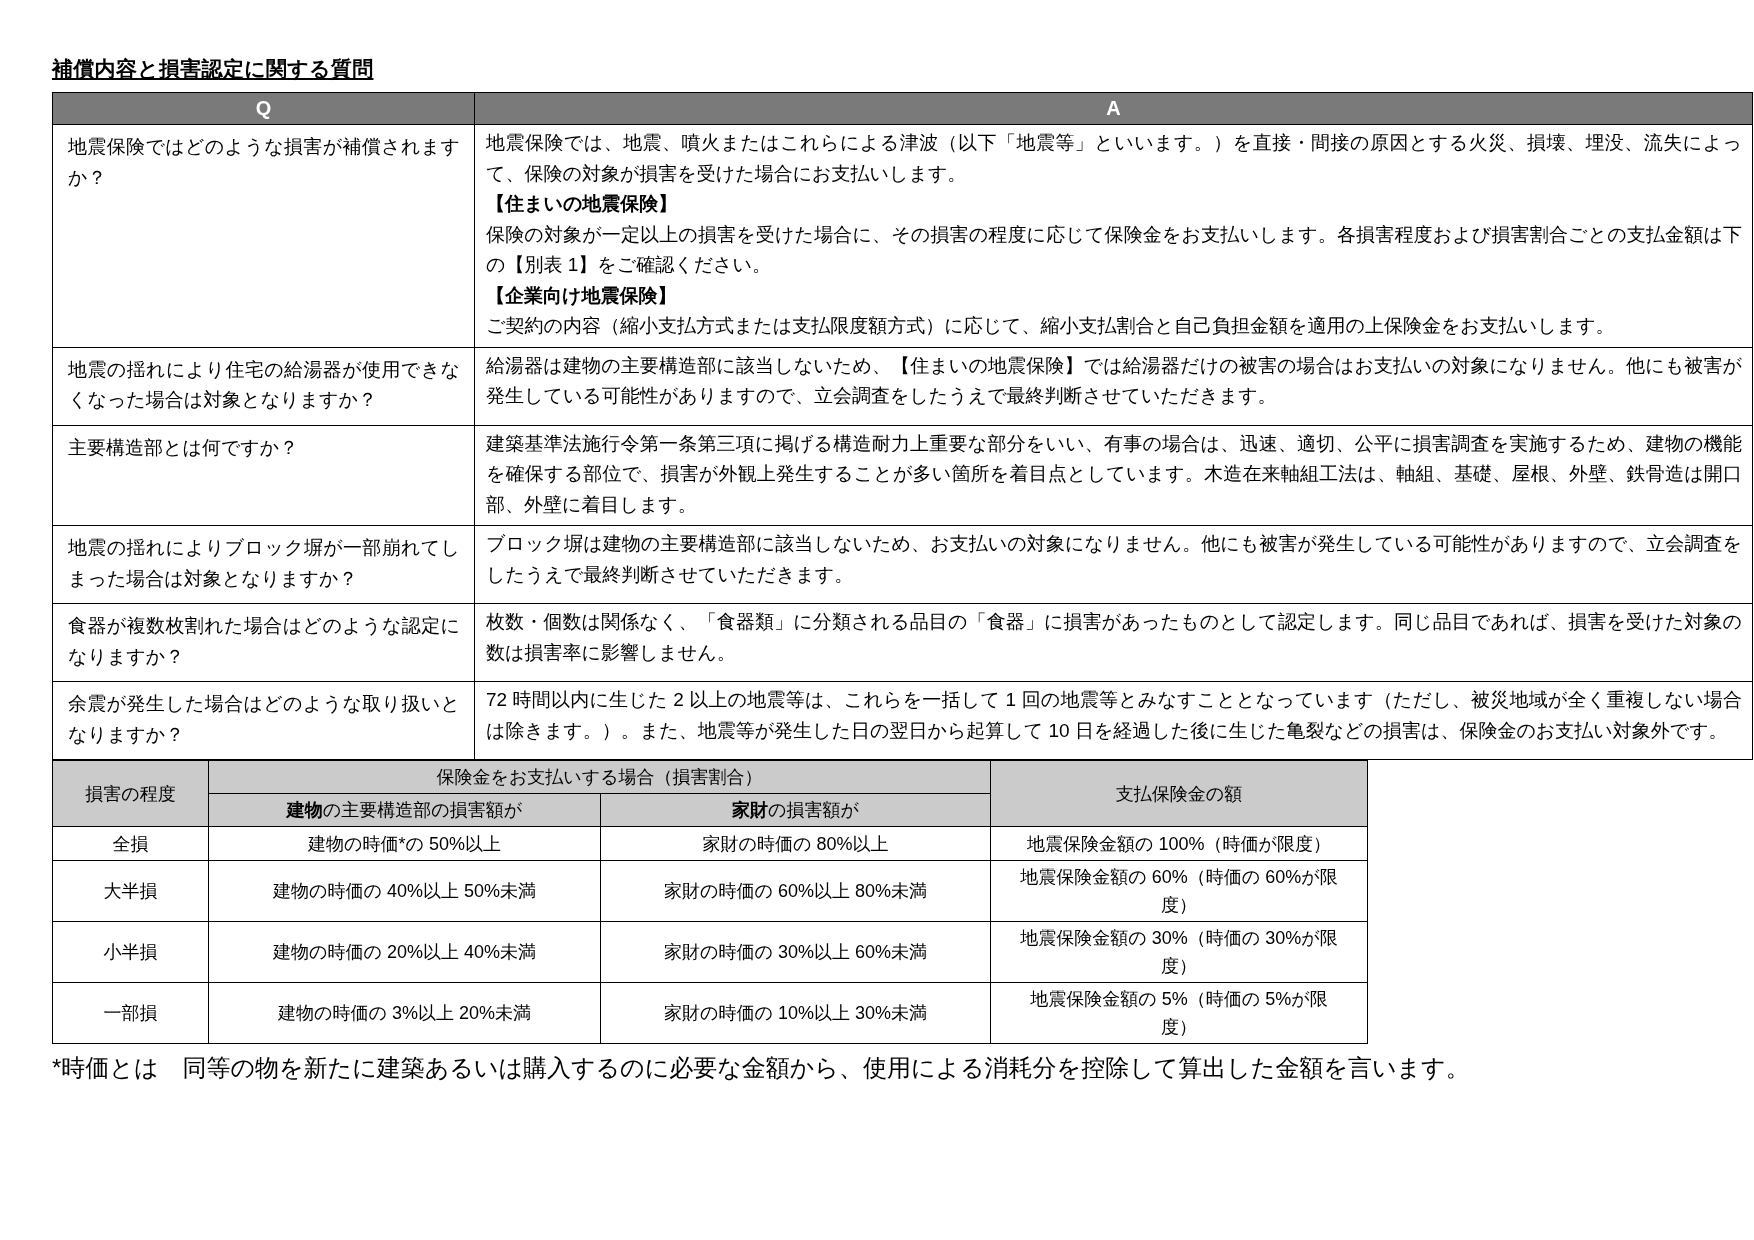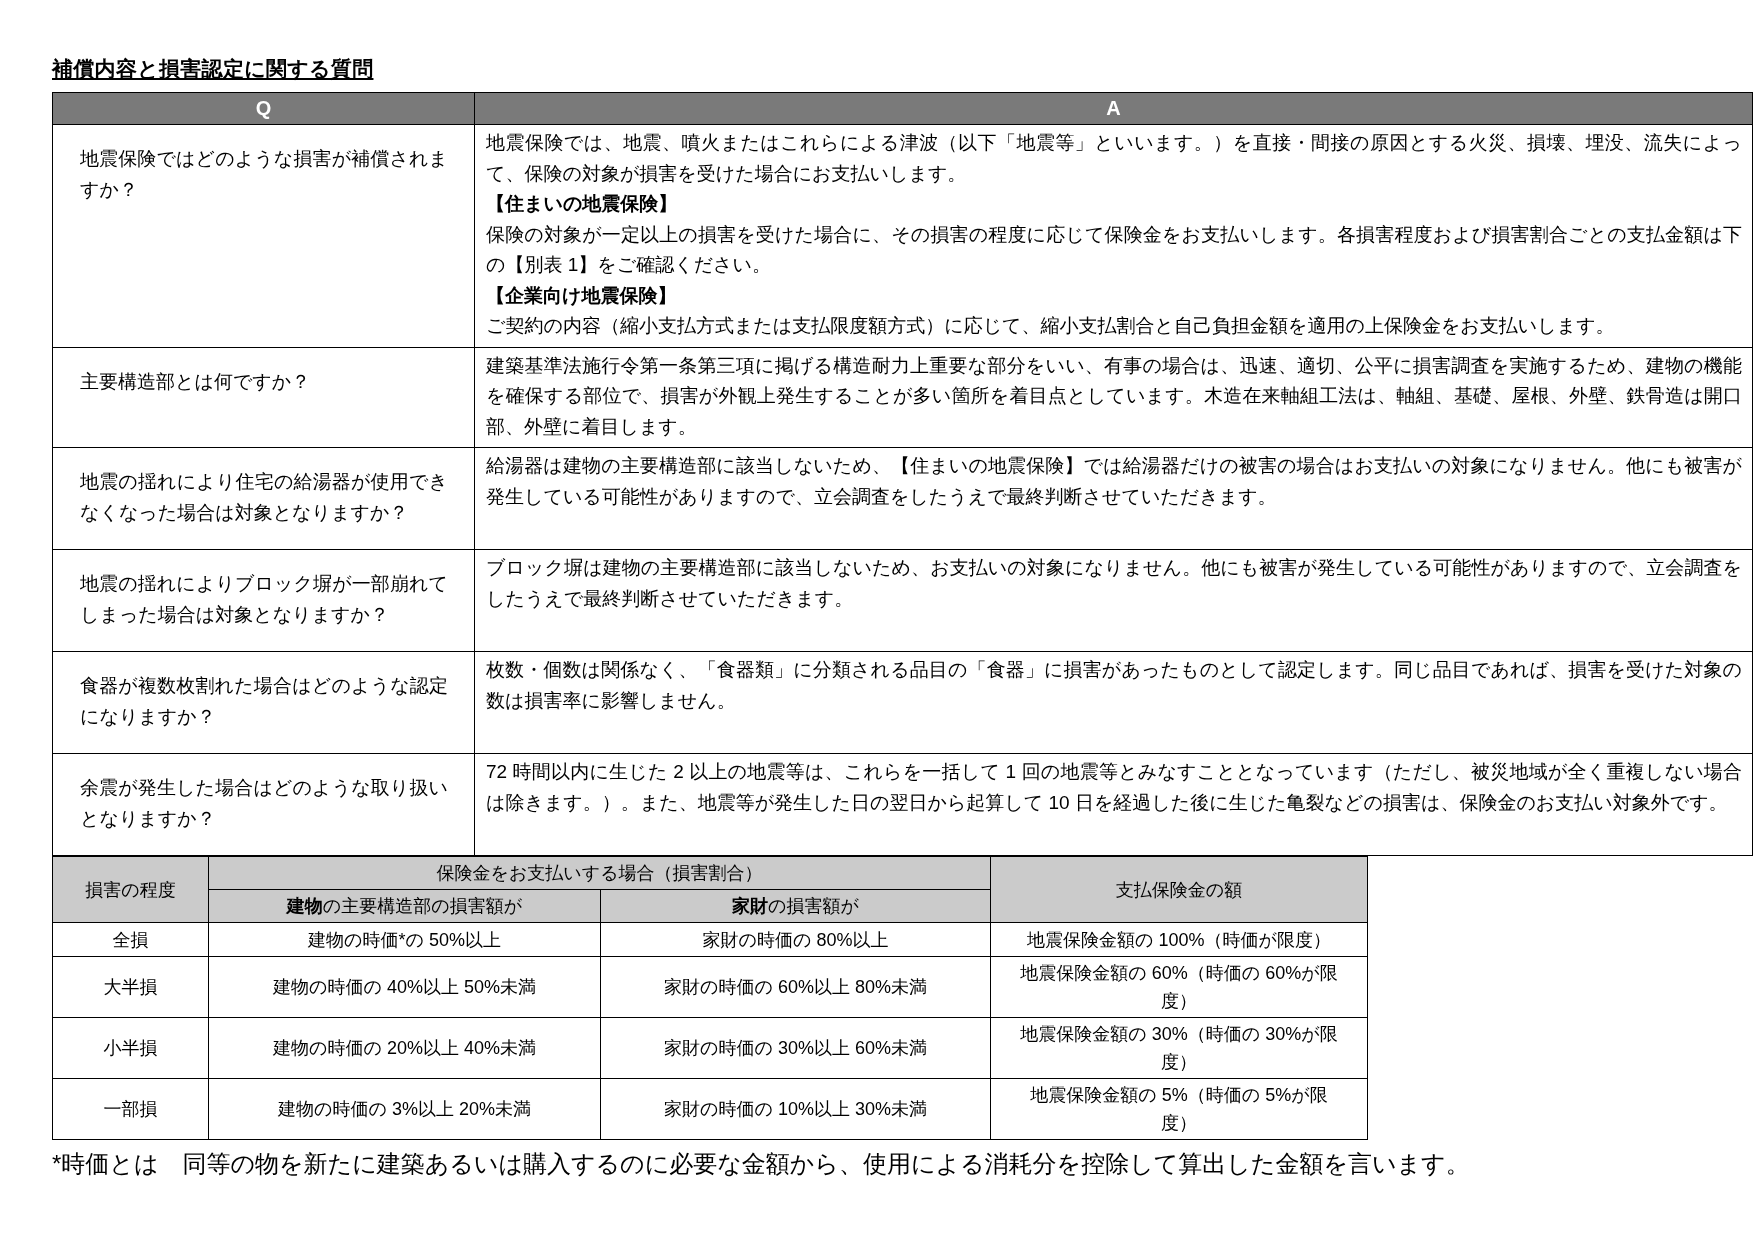--- a/index.html
+++ b/index.html
@@ -26,21 +26,21 @@
     height:31px;padding:0;line-height:31px;
   }
   table.qa td{
     vertical-align:top;
     font-size:19px;line-height:30.5px;
     padding:3px 10px 5px 11px;
     text-align:justify;
   }
   .ans-p{margin:0;text-align:justify;}
   .ans-h{margin:0;font-weight:700;text-align:left;}
-  .q-text{margin:16px;text-align:justify;}
+  .q-text{margin:4px;text-align:justify;}
 
   
   .appendix-caption{font-size:19px;font-weight:400;margin:38px 0 8px 0;}
   table.appendix{
     border-collapse:collapse;table-layout:fixed;width:1315px;font-size:18px;
   }
   table.appendix th, table.appendix td{border:1.6px solid #000;}
   table.appendix thead th{
     background:#cbcbcb;font-weight:400;text-align:center;
     padding:2px 6px;line-height:28px;
@@ -79,32 +79,32 @@
         <td>
           <p class="ans-p">地震保険では、地震、噴火またはこれらによる津波（以下「地震等」といいます。）を直接・間接の原因とする火災、損壊、埋没、流失によって、保険の対象が損害を受けた場合にお支払いします。</p>
           <p class="ans-h">【住まいの地震保険】</p>
           <p class="ans-p">保険の対象が一定以上の損害を受けた場合に、その損害の程度に応じて保険金をお支払いします。各損害程度および損害割合ごとの支払金額は下の【別表 1】をご確認ください。</p>
           <p class="ans-h">【企業向け地震保険】</p>
           <p class="ans-p">ご契約の内容（縮小支払方式または支払限度額方式）に応じて、縮小支払割合と自己負担金額を適用の上保険金をお支払いします。</p>
         </td>
       </tr>
       <tr>
         <td>
+          <p class="q-text">地震の揺れにより住宅の給湯器が使用できなくなった場合は対象となりますか？</p>
+        </td>
+        <td>
+          <p class="ans-p">給湯器は建物の主要構造部に該当しないため、【住まいの地震保険】では給湯器だけの被害の場合はお支払いの対象になりません。他にも被害が発生している可能性がありますので、立会調査をしたうえで最終判断させていただきます。</p>
+        </td>
+      </tr>
+      <tr>
+        <td>
           <p class="q-text">主要構造部とは何ですか？</p>
         </td>
         <td>
           <p class="ans-p">建築基準法施行令第一条第三項に掲げる構造耐力上重要な部分をいい、有事の場合は、迅速、適切、公平に損害調査を実施するため、建物の機能を確保する部位で、損害が外観上発生することが多い箇所を着目点としています。木造在来軸組工法は、軸組、基礎、屋根、外壁、鉄骨造は開口部、外壁に着目します。</p>
-        </td>
-      </tr>
-      <tr>
-        <td>
-          <p class="q-text">地震の揺れにより住宅の給湯器が使用できなくなった場合は対象となりますか？</p>
-        </td>
-        <td>
-          <p class="ans-p">給湯器は建物の主要構造部に該当しないため、【住まいの地震保険】では給湯器だけの被害の場合はお支払いの対象になりません。他にも被害が発生している可能性がありますので、立会調査をしたうえで最終判断させていただきます。</p>
         </td>
       </tr>
       <tr>
         <td>
           <p class="q-text">地震の揺れによりブロック塀が一部崩れてしまった場合は対象となりますか？</p>
         </td>
         <td>
           <p class="ans-p">ブロック塀は建物の主要構造部に該当しないため、お支払いの対象になりません。他にも被害が発生している可能性がありますので、立会調査をしたうえで最終判断させていただきます。</p>
         </td>
       </tr>

